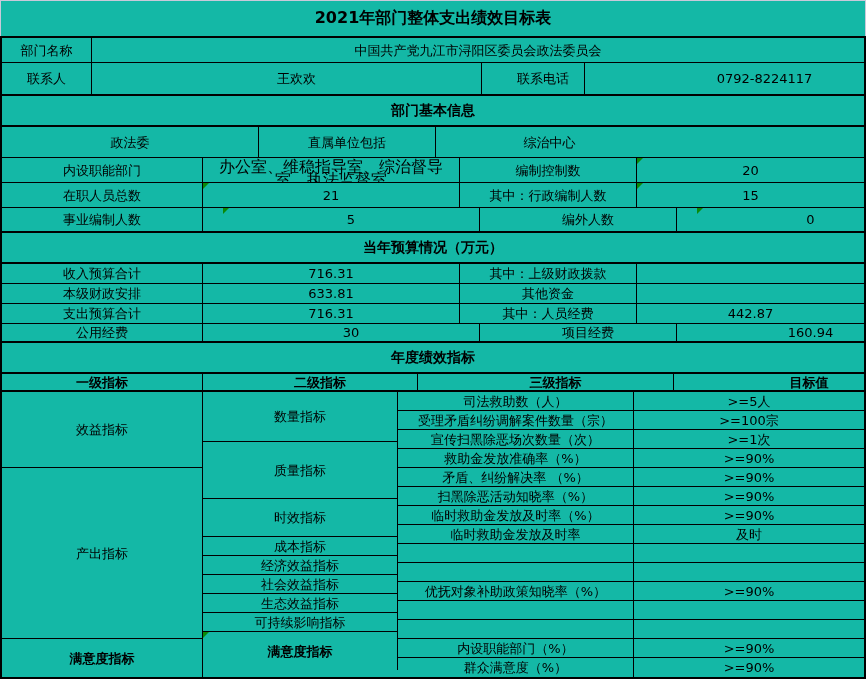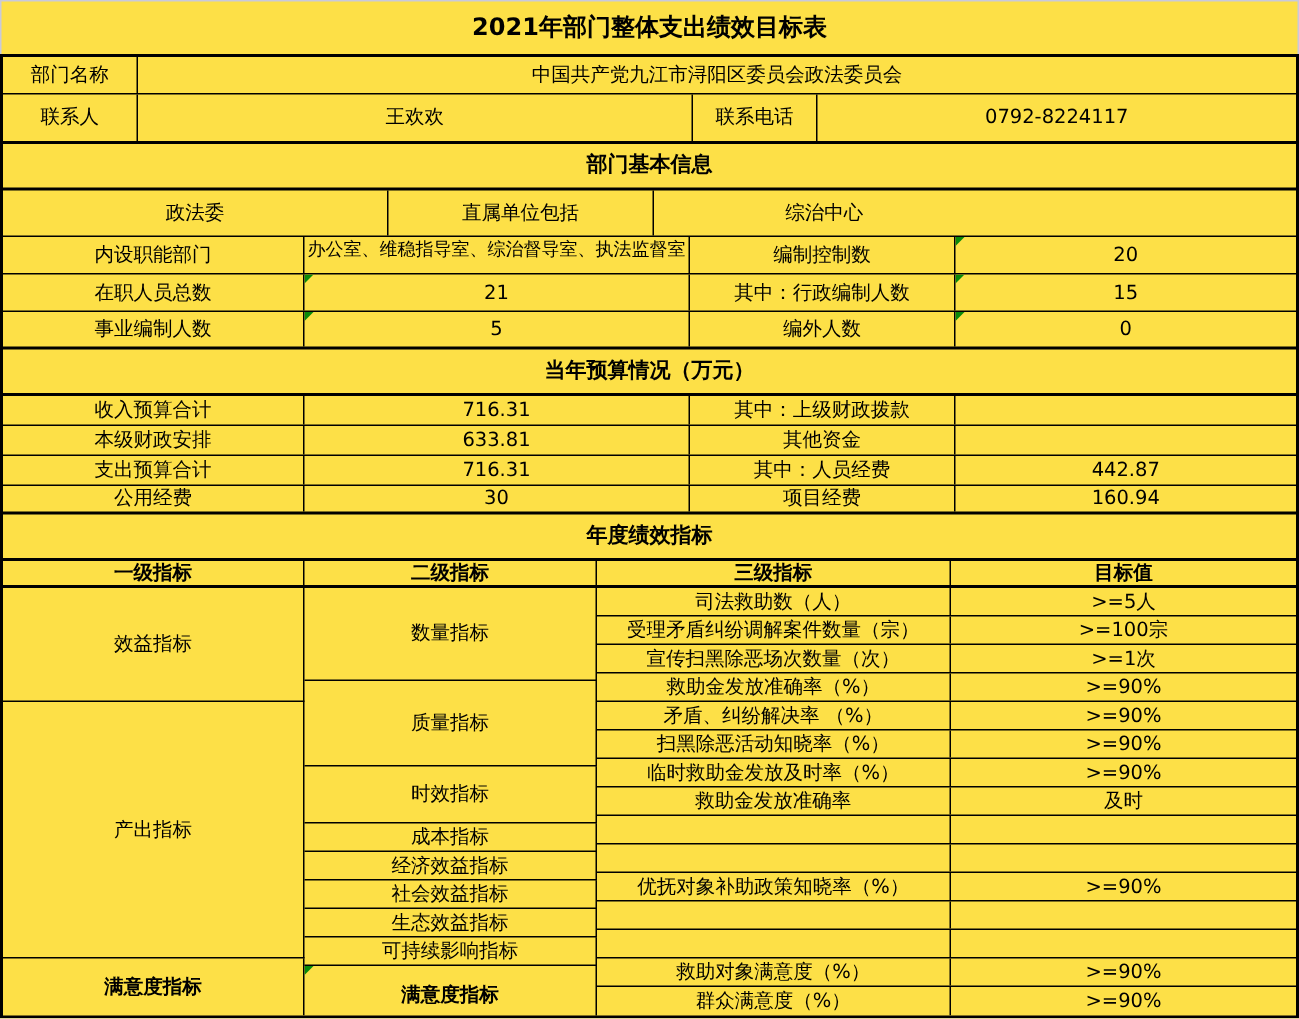--- a/index.html
+++ b/index.html
@@ -1,42 +1,42 @@
 <!DOCTYPE html>
 <html><head>
 <meta charset="utf-8">
 <style>
   html,body{margin:0;padding:0;background:#fff;}
   .page{
-    position:relative;width:866px;height:679px;overflow:hidden;background:#fde047;
+    position:relative;width:866px;height:679px;overflow:hidden;background:#14b8a6;
     font-family:"DejaVu Sans","Liberation Sans",sans-serif;color:#000;
   }
   .title-band{
     box-sizing:border-box;height:36px;display:flex;align-items:center;justify-content:center;
     font-size:16px;font-weight:bold;
     border-top:1px solid #c9c9da;border-left:1px solid #c9c9da;border-right:1px solid #c9c9da;
   }
   .tbl{
     box-sizing:border-box;width:866px;height:643px;border:2px solid #000;overflow:hidden;
     display:flex;flex-direction:column;
   }
   .row{display:flex;box-sizing:border-box;border-bottom:1px solid #000;flex:none;}
-  .row.bb2{border-bottom-width:2px;}
+  .row.bb2{border-bottom-width:2px;gap:20px;}
   .cell{
     box-sizing:border-box;border-right:1px solid #000;
     display:flex;align-items:center;justify-content:center;text-align:center;
     font-size:13px;line-height:15px;overflow:hidden;position:relative;padding:0 2px;flex:none;
   }
   .cell.end{border-right:none;}
   .band{
     box-sizing:border-box;display:flex;align-items:center;justify-content:center;
     font-size:14px;font-weight:bold;width:100%;border-right:none;
   }
   .hdr .cell{font-weight:bold;}
-  .small2{font-size:12px;line-height:13px;align-items:flex-start;padding-top:2px;}
+  .small2{font-size:16px;line-height:13px;align-items:flex-start;padding-top:2px;}
   .gt::before{
     content:"";position:absolute;top:0;left:0;width:0;height:0;
     border-top:6px solid #0a8a0a;border-right:6px solid transparent;
   }
   
   .w-l1{width:90px;} .w-r1{width:772px;}
   .w-c1{width:90px;} .w-c2{width:370px;} .w-c3{width:83px;} .w-c4{width:319px;}
   
   .b1{width:201px;} .b2{width:257px;} .b3{width:177px;} .b4{width:227px;}
   
@@ -148,21 +148,21 @@
 
     <div class="igrid">
 
       <div class="vcol">
         <div class="cell i1" style="height:76px">效益指标</div>
         <div class="cell i1" style="height:171px">产出指标</div>
         <div class="cell i1 last" style="height:38px">满意度指标</div>
       </div>
 
       <div class="vcol">
-        <div class="cell i2" style="height:62px">数量指标</div>
+        <div class="cell i2" style="height:50px">数量指标</div>
         <div class="cell i2" style="height:57px">质量指标</div>
         <div class="cell i2" style="height:38px">时效指标</div>
         <div class="cell i2" style="height:19px">成本指标</div>
         <div class="cell i2" style="height:19px">经济效益指标</div>
         <div class="cell i2" style="height:19px">社会效益指标</div>
         <div class="cell i2" style="height:19px">生态效益指标</div>
         <div class="cell i2" style="height:19px">可持续影响指标</div>
         <div class="cell i2 last gt" style="height:38px">满意度指标</div>
       </div>
 
@@ -189,21 +189,21 @@
         </div>
         <div class="irow">
           <div class="cell i3">扫黑除恶活动知晓率（%）</div>
           <div class="cell i4 end">&gt;=90%</div>
         </div>
         <div class="irow">
           <div class="cell i3">临时救助金发放及时率（%）</div>
           <div class="cell i4 end">&gt;=90%</div>
         </div>
         <div class="irow">
-          <div class="cell i3">救助金发放准确率</div>
+          <div class="cell i3">临时救助金发放及时率</div>
           <div class="cell i4 end">及时</div>
         </div>
         <div class="irow">
           <div class="cell i3"></div>
           <div class="cell i4 end"></div>
         </div>
         <div class="irow">
           <div class="cell i3"></div>
           <div class="cell i4 end"></div>
         </div>
@@ -213,21 +213,21 @@
         </div>
         <div class="irow">
           <div class="cell i3"></div>
           <div class="cell i4 end"></div>
         </div>
         <div class="irow">
           <div class="cell i3"></div>
           <div class="cell i4 end"></div>
         </div>
         <div class="irow">
-          <div class="cell i3">救助对象满意度（%）</div>
+          <div class="cell i3">内设职能部门（%）</div>
           <div class="cell i4 end">&gt;=90%</div>
         </div>
         <div class="irow bb0">
           <div class="cell i3">群众满意度（%）</div>
           <div class="cell i4 end">&gt;=90%</div>
         </div>
       </div>
 
     </div>
 

